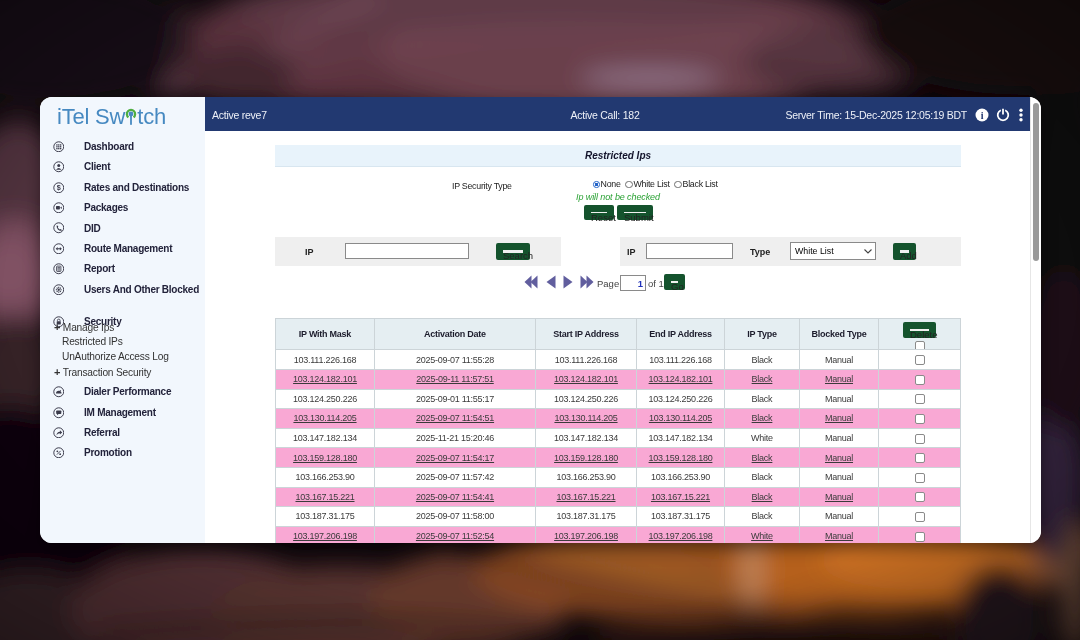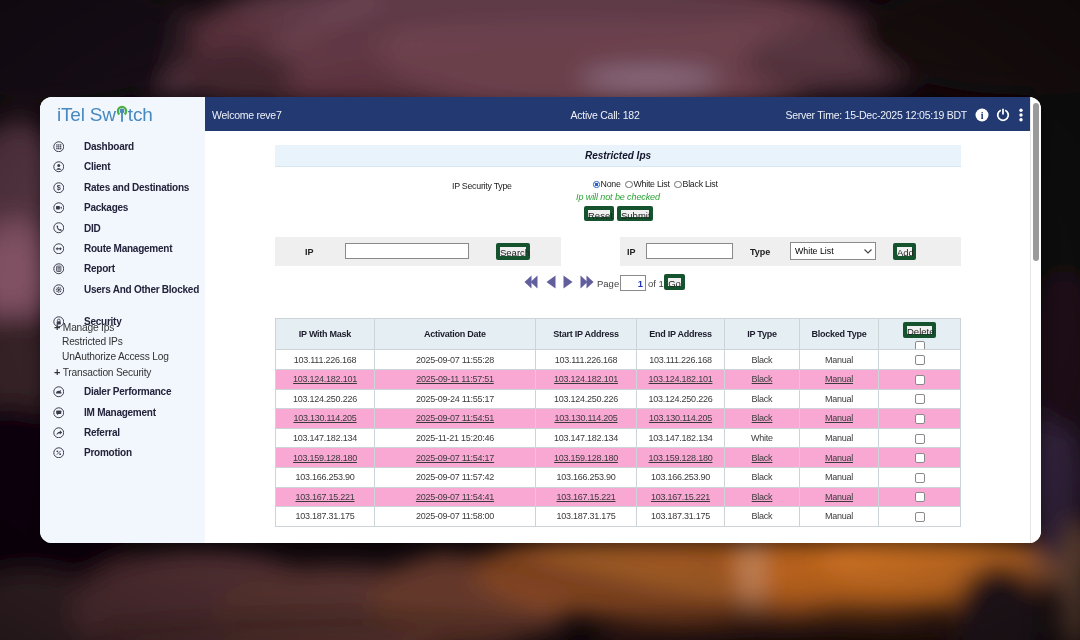--- a/index.html
+++ b/index.html
@@ -1,37 +1,37 @@
 <!DOCTYPE html>
 <html><head>
 <meta charset="utf-8">
 <style>
 html,body{margin:0;padding:0;width:1080px;height:640px;overflow:hidden;background:#150b10;font-family:"Liberation Sans",sans-serif;}
 #wall{position:absolute;left:0;top:0;}
 .win{position:absolute;left:40px;top:97px;width:1001px;height:446px;background:#fff;border-radius:12px;overflow:hidden;box-shadow:0 6px 16px rgba(0,0,0,.4);}
 .side{position:absolute;left:0;top:0;width:165px;height:446px;background:#f2f7fd;}
-.logo{position:absolute;left:17px;top:7px;font-size:19px;color:#4689c1;white-space:nowrap;letter-spacing:-0.2px;}
+.logo{position:absolute;left:17px;top:7px;font-size:22px;color:#4689c1;white-space:nowrap;letter-spacing:-0.2px;}
 .logo .ic{position:relative;display:inline-block;width:11px;height:17px;}
 .mi{position:absolute;left:12.5px;height:13px;white-space:nowrap;display:flex;align-items:center;gap:16px;}
 .mi svg{width:11.5px;height:11.5px;flex:none;}
 .mi b{font-size:10px;color:#22223a;margin-left:4px;letter-spacing:-0.25px;}
 .sub{position:absolute;font-size:10.2px;color:#333;white-space:nowrap;letter-spacing:-0.2px;}
 .topbar{position:absolute;left:165px;top:0;width:825px;height:34px;background:#223971;color:#eef1f8;font-size:10.5px;letter-spacing:-0.25px;}
 .topbar .t{position:absolute;top:11.5px;}
 .sbar{position:absolute;right:0;top:0;width:11px;height:446px;background:#fff;border-left:1px solid #e6e6e6;box-sizing:border-box;}
 .sbar .th{position:absolute;left:2px;top:6px;width:6px;height:158px;background:#9a9a9a;border-radius:3px;}
 .content{position:absolute;left:165px;top:34px;width:825px;height:412px;background:#fff;overflow:hidden;}
 .main{position:absolute;left:70px;top:0;width:686px;}
 .tbar{position:absolute;left:0;top:14px;width:686px;height:22px;background:#e8f3fb;text-align:center;font-size:10px;font-weight:bold;font-style:italic;color:#13132b;line-height:22px;border-bottom:1px solid #d8e6f0;box-sizing:border-box;}
 .lab{position:absolute;font-size:8.8px;color:#222;letter-spacing:-0.25px;}
 .radios{position:absolute;left:318px;top:48px;font-size:8.8px;color:#222;white-space:nowrap;letter-spacing:-0.25px;}
 .rad{display:inline-block;width:5.5px;height:5.5px;border:1px solid #6e6e6e;border-radius:50%;background:#fff;vertical-align:-1px;margin-right:1px;}
 .radon{border:1.6px solid #2464c8;background:radial-gradient(circle,#2464c8 0 1.7px,#fff 1.9px);width:4.6px;height:4.6px;}
 .green{position:absolute;left:0px;top:61px;width:686px;text-align:center;font-size:9px;font-style:italic;color:#2ba235;letter-spacing:-0.1px;}
-button{font-family:"Liberation Sans",sans-serif;font-size:9.5px;color:#222;background:#f0f0f0;border:4px solid #14532d;border-radius:2px;padding:0;}
+button{font-family:"Liberation Sans",sans-serif;font-size:9.5px;color:#222;background:#f0f0f0;border:7px solid #14532d;border-radius:2px;padding:0;}
 .btnrow{position:absolute;left:309px;top:74px;}
 .btnrow button{height:15px;margin-right:3px;}
 .gbar{position:absolute;top:106px;height:29px;background:#efefef;}
 .gbar .lb{position:absolute;top:10px;font-size:9px;font-weight:bold;color:#222;}
 input.tx{position:absolute;border:1px solid #8a8a8a;background:#fff;height:14px;padding:0 2px;font-size:9.5px;margin:0;}
 .gbar button{position:absolute;top:6px;height:17px;}
 select{position:absolute;font-family:"Liberation Sans",sans-serif;font-size:8.8px;height:18px;border:1px solid #8a8a8a;background:#fff;margin:0;appearance:none;padding-left:4px;}
 .pag{position:absolute;left:0;top:143px;width:686px;height:20px;font-size:9.5px;color:#444;}
 .pag span{position:absolute;top:4px;}
 table{border-collapse:collapse;table-layout:fixed;position:absolute;left:0;top:187px;width:686px;font-size:9px;color:#3b3b3b;}
@@ -233,21 +233,21 @@
           <g fill="#3a3a4a">
             <circle cx="4.9" cy="4.9" r="1"></circle>
             <circle cx="8.1" cy="8.1" r="1"></circle>
             <line x1="4.4" y1="8.6" x2="8.6" y2="4.4" stroke="#3a3a4a" stroke-width="1"></line>
           </g>
         </svg>
         <b>Promotion</b>
       </div>
  </div>
  <div class="topbar">
-  <div class="t" style="left:7px;">Welcome reve7</div>
+  <div class="t" style="left:7px;">Active reve7</div>
   <div class="t" style="left:330px;width:140px;text-align:center;">Active Call: 182</div>
   <div class="t" style="left:0px;width:762px;text-align:right;">Server Time: 15-Dec-2025 12:05:19 BDT</div>
   <svg style="position:absolute;left:770px;top:11px;" width="60" height="14" viewBox="0 0 60 14">
     <circle cx="7" cy="7" r="6.5" fill="#fff"></circle>
         <text x="7" y="10.5" font-family="Liberation Serif" font-size="10" font-weight="bold" fill="#20356e" text-anchor="middle">i</text>
     <g stroke="#fff" stroke-width="1.8" fill="none">
           <path d="M25.8,2.2 A5.3,5.3 0 1 0 30.2,2.2"></path>
           <line x1="28" y1="0.8" x2="28" y2="6.5"></line>
         </g>
     <g fill="#fff">
@@ -321,21 +321,21 @@
               <td>103.124.182.101</td>
               <td>2025-09-11 11:57:51</td>
               <td>103.124.182.101</td>
               <td>103.124.182.101</td>
               <td>Black</td>
               <td>Manual</td>
               <td><span class="cb"></span></td>
             </tr>
     <tr>
               <td>103.124.250.226</td>
-              <td>2025-09-24 11:55:17</td>
+              <td>2025-09-01 11:55:17</td>
               <td>103.124.250.226</td>
               <td>103.124.250.226</td>
               <td>Black</td>
               <td>Manual</td>
               <td><span class="cb"></span></td>
             </tr>
     <tr class="alt">
               <td>103.130.114.205</td>
               <td>2025-09-07 11:54:51</td>
               <td>103.130.114.205</td>
@@ -379,20 +379,29 @@
               <td>Black</td>
               <td>Manual</td>
               <td><span class="cb"></span></td>
             </tr>
     <tr>
               <td>103.187.31.175</td>
               <td>2025-09-07 11:58:00</td>
               <td>103.187.31.175</td>
               <td>103.187.31.175</td>
               <td>Black</td>
+              <td>Manual</td>
+              <td><span class="cb"></span></td>
+            </tr>
+    <tr class="alt">
+              <td>103.197.206.198</td>
+              <td>2025-09-07 11:52:54</td>
+              <td>103.197.206.198</td>
+              <td>103.197.206.198</td>
+              <td>White</td>
               <td>Manual</td>
               <td><span class="cb"></span></td>
             </tr>
    </tbody>
         </table>
   </div>
  </div>
  <div class="sbar">
       <div class="th"></div>
     </div>

